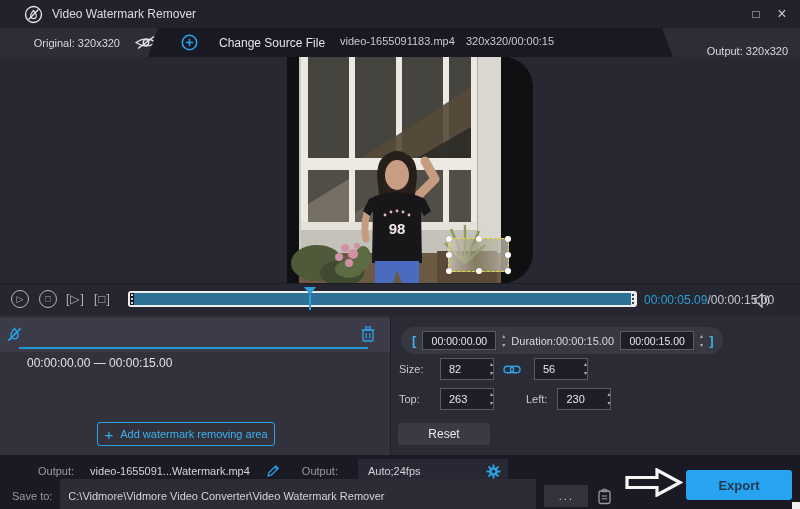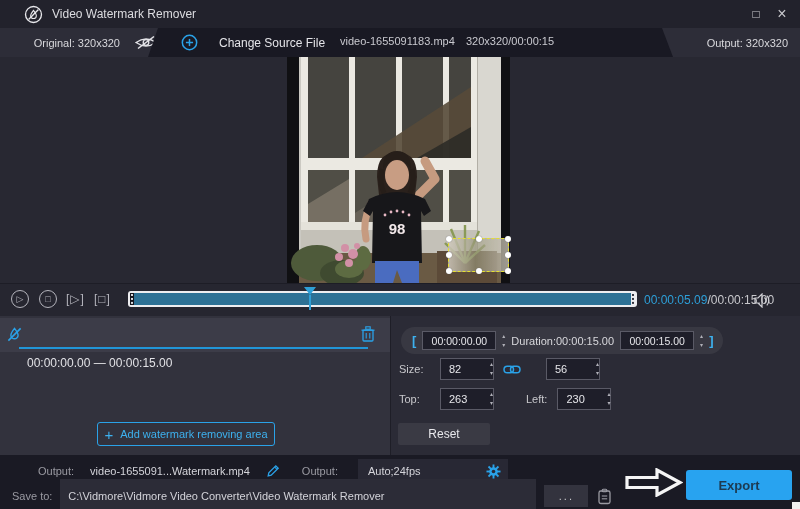--- a/index.html
+++ b/index.html
@@ -12,30 +12,30 @@
   .title{margin-left:9px;font-size:12px;color:#dcdce0;}
   .winbtn{position:absolute;top:4px;width:20px;height:20px;display:flex;align-items:center;justify-content:center;color:#c8c8cc;cursor:default;}
   .btn-max{right:34px;font-size:12px;}
   .btn-close{right:8px;font-size:16px;}
 
   
   .toolbar{position:absolute;left:0;top:28px;width:800px;height:29px;background:#191923;}
   .tb-left{position:absolute;left:0;top:0;width:158px;height:29px;background:#2d2d38;clip-path:polygon(0 0,100% 0,calc(100% - 10px) 100%,0 100%);display:flex;align-items:center;justify-content:flex-end;}
   .tb-left .lbl{margin-left:10px;font-size:11px;color:#d8d8dc;}
   .eye{margin-left:14px;width:24px;height:15px;}
-  .tb-right{position:absolute;right:0;top:0;width:138px;height:29px;background:#2d2d38;clip-path:polygon(0 0,100% 0,100% 100%,11px 100%);display:flex;align-items:center;justify-content:flex-end;}
+  .tb-right{position:absolute;right:0;top:0;width:138px;height:29px;background:#2d2d38;clip-path:polygon(0 0,100% 0,100% 100%,11px 100%);display:flex;align-items:flex-end;justify-content:flex-end;}
   .tb-right .lbl{margin-right:12px;font-size:11px;color:#d8d8dc;}
   .chg{position:absolute;left:181px;top:0;height:29px;display:flex;align-items:center;gap:21px;cursor:pointer;}
   .chg span{font-size:12px;color:#e4e4e8;}
   .tb-file{position:absolute;left:340px;top:7px;font-size:11px;color:#c9c9cf;}
   .tb-info{position:absolute;left:466px;top:7px;font-size:11px;color:#c9c9cf;}
 
   
   .preview{position:absolute;left:0;top:57px;width:800px;height:226px;background:#282832;}
-  .video{position:absolute;left:287px;top:0;width:214px;height:226px;background:#101013;}
+  .video{position:absolute;left:287px;top:0;width:246px;height:226px;background:#101013;border-radius:30px;}
   .scene{position:absolute;left:0;top:0;width:223px;height:226px;}
   .sel{position:absolute;left:161px;top:181px;width:61px;height:34px;border:1px dashed #e6e02e;background:linear-gradient(90deg,rgba(206,200,188,.85),rgba(152,150,122,.65) 45%,rgba(196,190,178,.8));}
   .hdl{position:absolute;width:6px;height:6px;border-radius:50%;background:#fff;box-shadow:0 0 1px #555;margin-left:-3px;margin-top:-3px;}
 
   
   .transport{position:absolute;left:0;top:283px;width:800px;height:33px;background:#262630;border-top:1px solid #1d1d26;}
   .cbtn{position:absolute;top:6px;width:18px;height:18px;border:1.2px solid #b4b4bc;border-radius:50%;display:flex;align-items:center;justify-content:center;color:#b4b4bc;cursor:pointer;}
   .cbtn span{font-size:9px;line-height:1;}
   .fbtn{position:absolute;top:8px;font-size:12px;color:#b4b4bc;letter-spacing:1px;cursor:pointer;}
   .timeline{position:absolute;left:128px;top:7px;width:509px;height:16px;background:#ededf0;border-radius:3px;cursor:pointer;}
@@ -285,21 +285,21 @@
           <input value="82" style="">
           <span class="spin">
               <span>▴</span>
               <span>▾</span>
             </span>
         </div>
         <svg class="link" viewBox="0 0 18 11">
           <rect x="1" y="2.2" width="9.5" height="6.6" rx="3.3" fill="none" stroke="#2aa2e8" stroke-width="1.5"></rect>
           <rect x="7.5" y="2.2" width="9.5" height="6.6" rx="3.3" fill="none" stroke="#2aa2e8" stroke-width="1.5"></rect>
         </svg>
-        <div class="numbox" style="margin-left:16px;justify-content:center;">
+        <div class="numbox" style="margin-left:4px;justify-content:center;">
           <input value="56" style="">
           <span class="spin">
               <span>▴</span>
               <span>▾</span>
             </span>
         </div>
       </div>
 
       <div class="prow row-pos">
         <span class="plbl" style="width:31px;">Top:</span>

